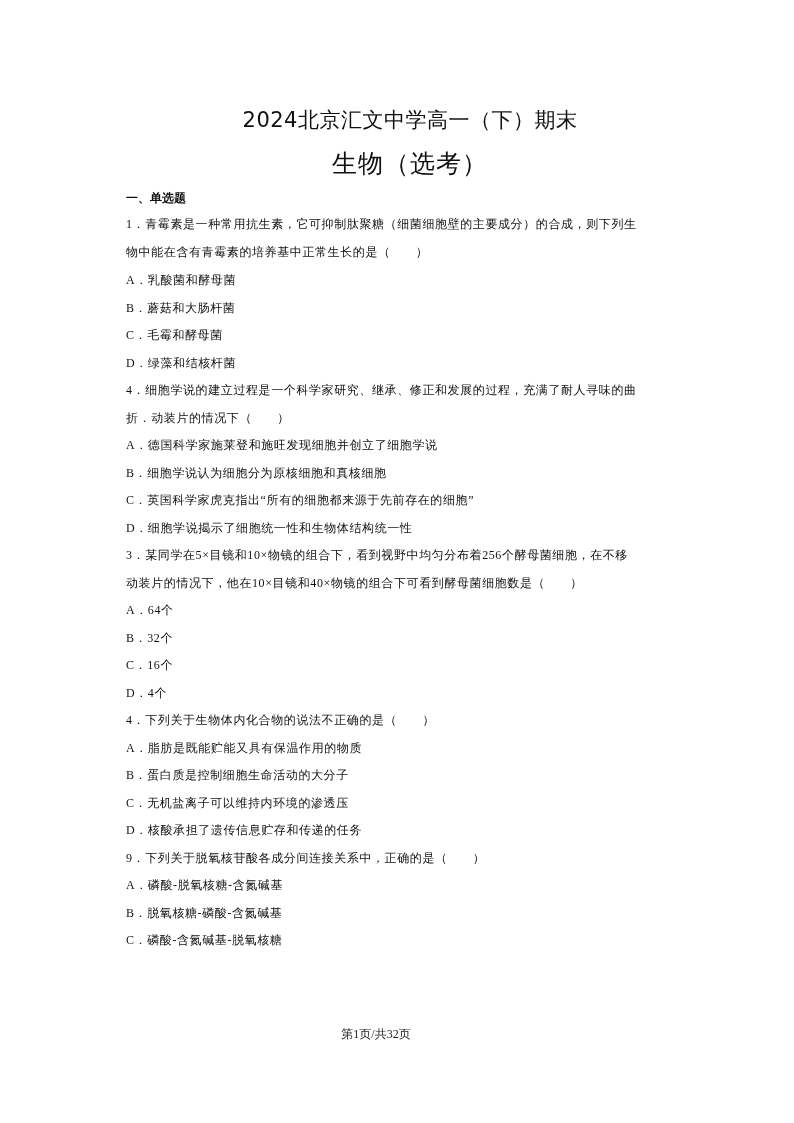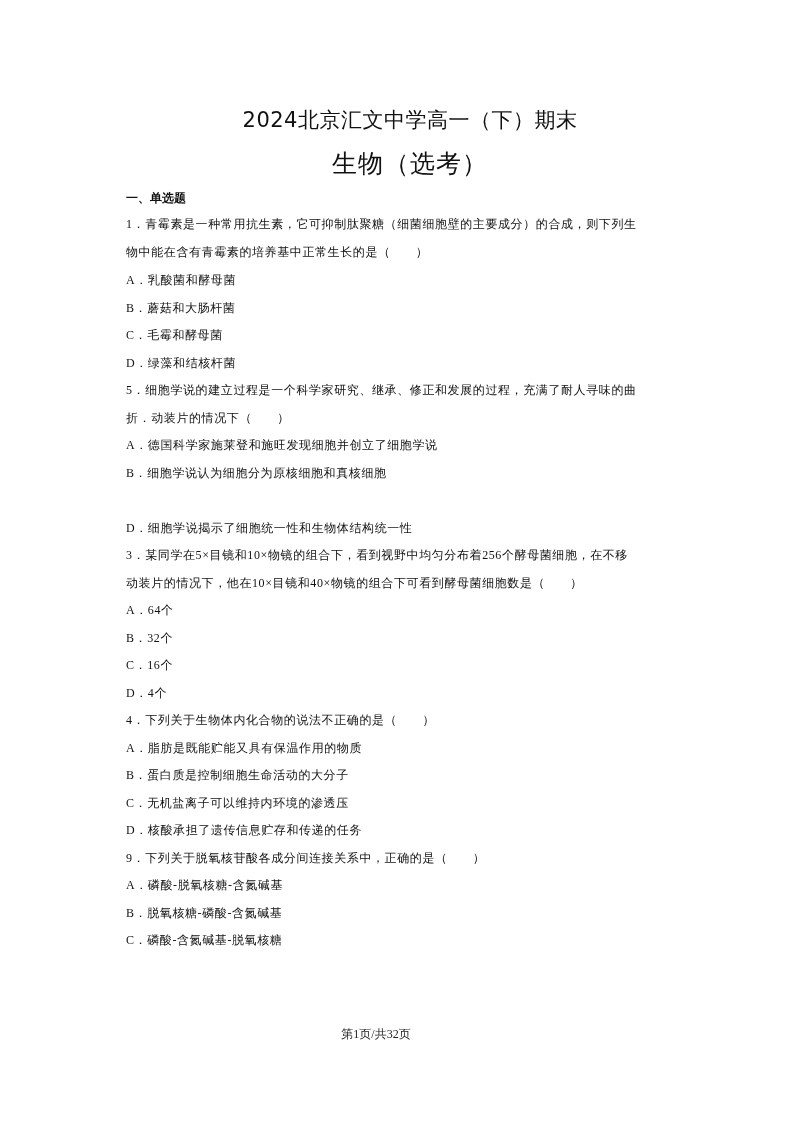--- a/index.html
+++ b/index.html
@@ -20,24 +20,25 @@
   <div class="title title2">生物（选考）</div>
   <div class="section">一、单选题</div>
 
   <div class="line" style="top:216px">1．青霉素是一种常用抗生素，它可抑制肽聚糖（细菌细胞壁的主要成分）的合成，则下列生</div>
   <div class="line" style="top:244px">物中能在含有青霉素的培养基中正常生长的是（　　）</div>
   <div class="line" style="top:272px">A．乳酸菌和酵母菌</div>
   <div class="line" style="top:300px">B．蘑菇和大肠杆菌</div>
   <div class="line" style="top:327px">C．毛霉和酵母菌</div>
   <div class="line" style="top:355px">D．绿藻和结核杆菌</div>
 
-  <div class="line" style="top:382px">5．细胞学说的建立过程是一个科学家研究、继承、修正和发展的过程，充满了耐人寻味的曲</div>
+  <div class="line" style="top:382px">4．细胞学说的建立过程是一个科学家研究、继承、修正和发展的过程，充满了耐人寻味的曲</div>
   <div class="line" style="top:410px">折．动装片的情况下（　　）</div>
   <div class="line" style="top:437px">A．德国科学家施莱登和施旺发现细胞并创立了细胞学说</div>
   <div class="line" style="top:465px">B．细胞学说认为细胞分为原核细胞和真核细胞</div>
+  <div class="line" style="top:492px">C．英国科学家虎克指出“所有的细胞都来源于先前存在的细胞”</div>
   <div class="line" style="top:520px">D．细胞学说揭示了细胞统一性和生物体结构统一性</div>
 
   <div class="line" style="top:547px">3．某同学在5×目镜和10×物镜的组合下，看到视野中均匀分布着256个酵母菌细胞，在不移</div>
   <div class="line" style="top:575px">动装片的情况下，他在10×目镜和40×物镜的组合下可看到酵母菌细胞数是（　　）</div>
   <div class="line" style="top:602px">A．64个</div>
   <div class="line" style="top:630px">B．32个</div>
   <div class="line" style="top:657px">C．16个</div>
   <div class="line" style="top:685px">D．4个</div>
 
   <div class="line" style="top:712px">4．下列关于生物体内化合物的说法不正确的是（　　）</div>

